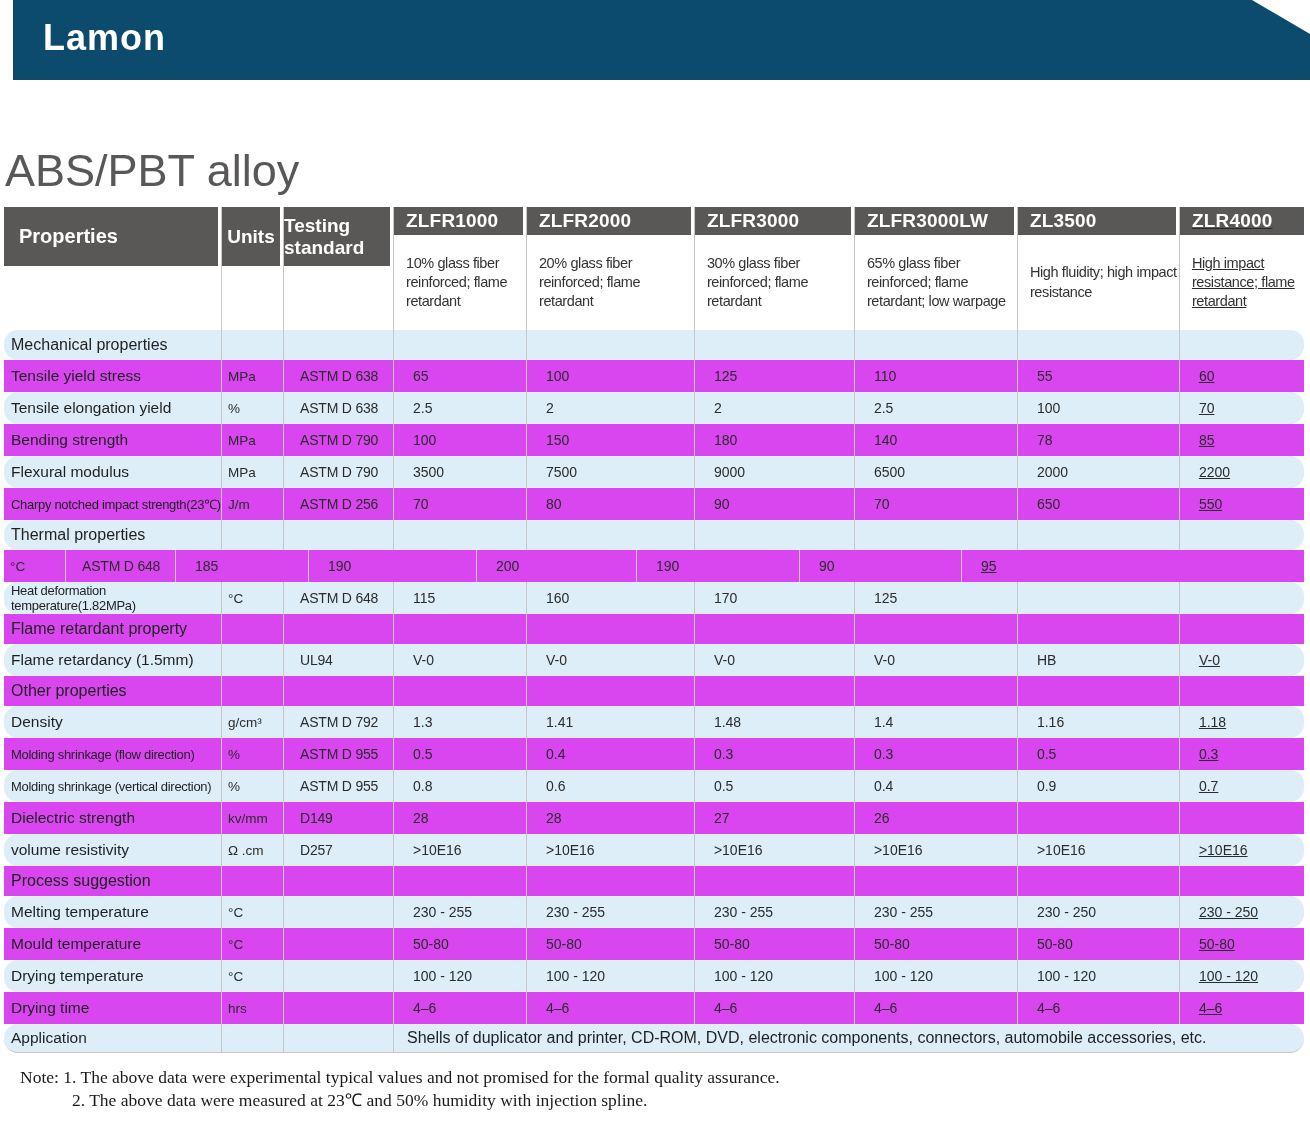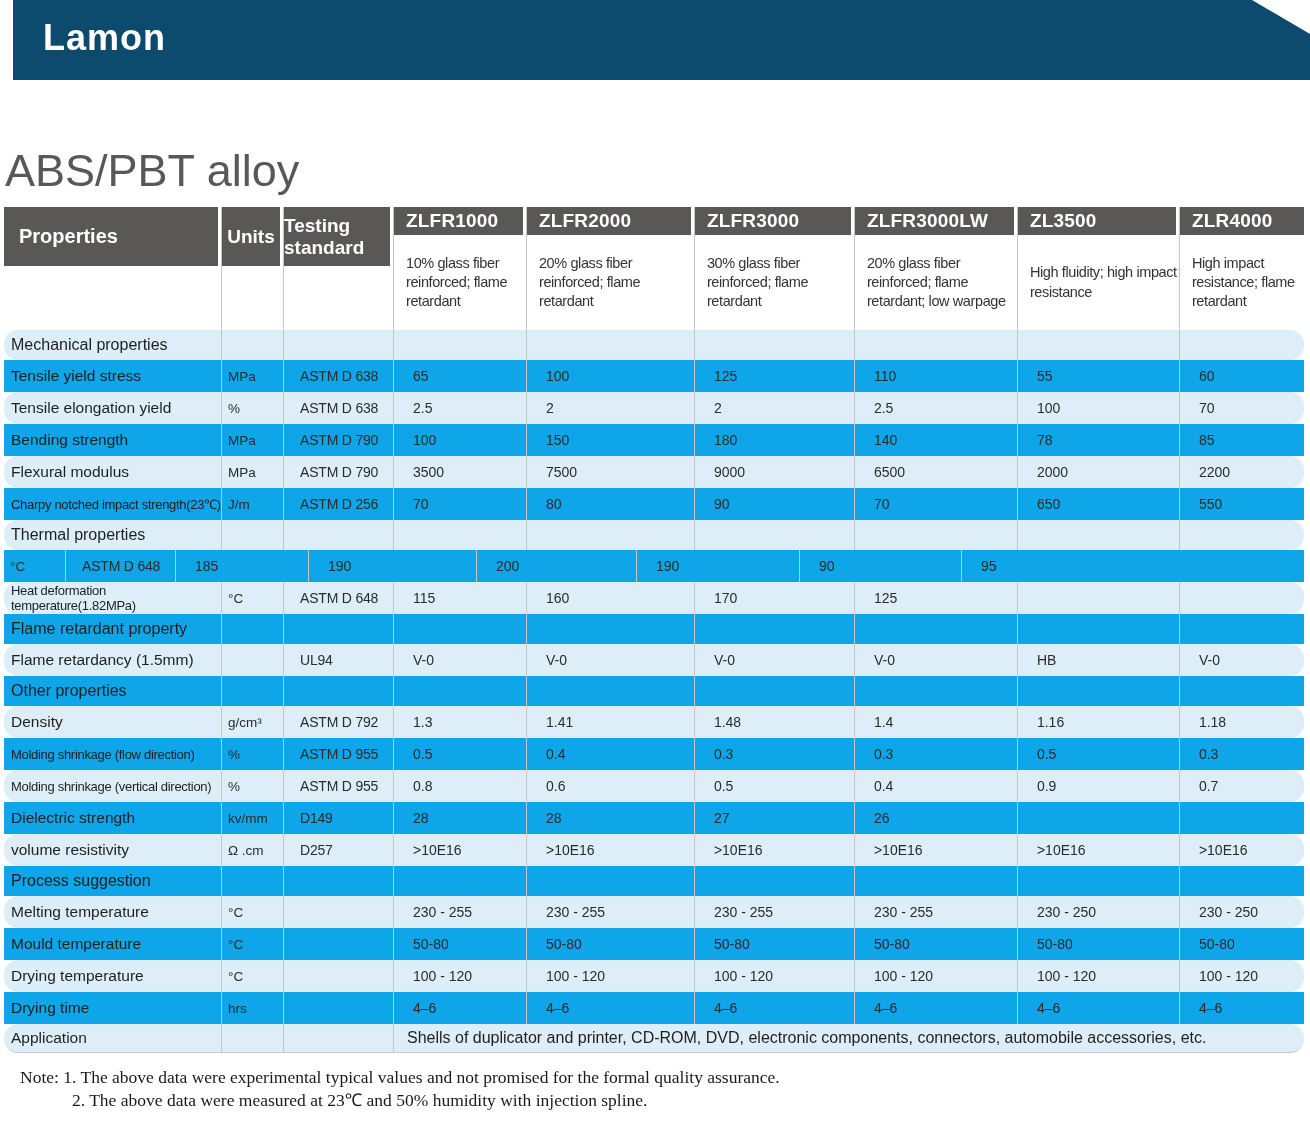--- a/index.html
+++ b/index.html
@@ -20,32 +20,32 @@
   .hcol{box-sizing:border-box;border-right:1px solid #c6c6c6;}
   .hcol:last-child{border-right:none;}
   .hbar{box-sizing:border-box;background:#5a5757;color:#fff;font-weight:bold;border-right:3px solid #ffffff;}
   .hcol:last-child .hbar{border-right:none;}
   .hbar.tall{height:59px;display:flex;align-items:center;justify-content:center;font-size:19px;line-height:1.12;}
   .hbar.props{justify-content:flex-start;padding-left:15px;font-size:20px;}
   .hbar.prod{height:28px;display:flex;align-items:center;padding-left:12px;font-size:19px;letter-spacing:0.2px;}
   .hdesc{box-sizing:border-box;height:95px;display:flex;align-items:center;padding:0 2px 0 12px;
          font-size:14.5px;line-height:1.32;color:#333;letter-spacing:-0.4px;}
 
-  .row{display:flex;align-items:stretch;background:#0ea5e9;}
+  .row{display:flex;align-items:stretch;background:#d946ef;}
   .row.blue{background:#ddeef8;border-radius:14px;}
   .rdata{min-height:32px;}
   .rsec{min-height:30px;}
   .rapp{min-height:28px;}
   .cell{box-sizing:border-box;border-right:1px solid #c6c6c6;display:flex;align-items:center;overflow:hidden;}
   .row .cell:last-child{border-right:none;}
   .tbody .row:last-child{border-bottom:1px solid #c9c9c9;}
 
   .c0{width:16.77%;} .c1{width:4.77%;} .c2{width:8.46%;} .c3{width:10.23%;}
   .c4{width:12.92%;} .c5{width:12.31%;} .c6{width:12.54%;} .c7{width:12.46%;}
-  .c8{width:9.54%;} .cspan{width:69.92%;}
+  .c8{width:9.54%;text-decoration:underline;} .cspan{width:69.92%;}
 
   .lab{padding-left:7px;font-size:15.5px;color:#1f1f1f;}
   .lab.small{font-size:13px;letter-spacing:-0.3px;}
   .lab.seclab{font-size:16px;}
   .unit{padding-left:6px;font-size:13.5px;color:#2b2b2b;}
   .std{padding-left:16px;font-size:14px;color:#2b2b2b;letter-spacing:-0.2px;}
   .val{padding-left:19px;font-size:14px;color:#2b2b2b;}
   .appval{padding-left:13px;font-size:16px;color:#1f1f1f;}
 
   
@@ -85,21 +85,21 @@
               <div>20% glass fiber reinforced; flame retardant</div>
             </div>
           </div><div class="hcol c5">
             <div class="hbar prod">ZLFR3000</div>
             <div class="hdesc">
               <div>30% glass fiber reinforced; flame retardant</div>
             </div>
           </div><div class="hcol c6">
             <div class="hbar prod">ZLFR3000LW</div>
             <div class="hdesc">
-              <div>20% glass fiber reinforced; flame retardant; low warpage</div>
+              <div>65% glass fiber reinforced; flame retardant; low warpage</div>
             </div>
           </div><div class="hcol c7">
             <div class="hbar prod">ZL3500</div>
             <div class="hdesc">
               <div>High fluidity; high impact resistance</div>
             </div>
           </div><div class="hcol c8">
             <div class="hbar prod">ZLR4000</div>
             <div class="hdesc">
               <div>High impact resistance; flame retardant</div>

